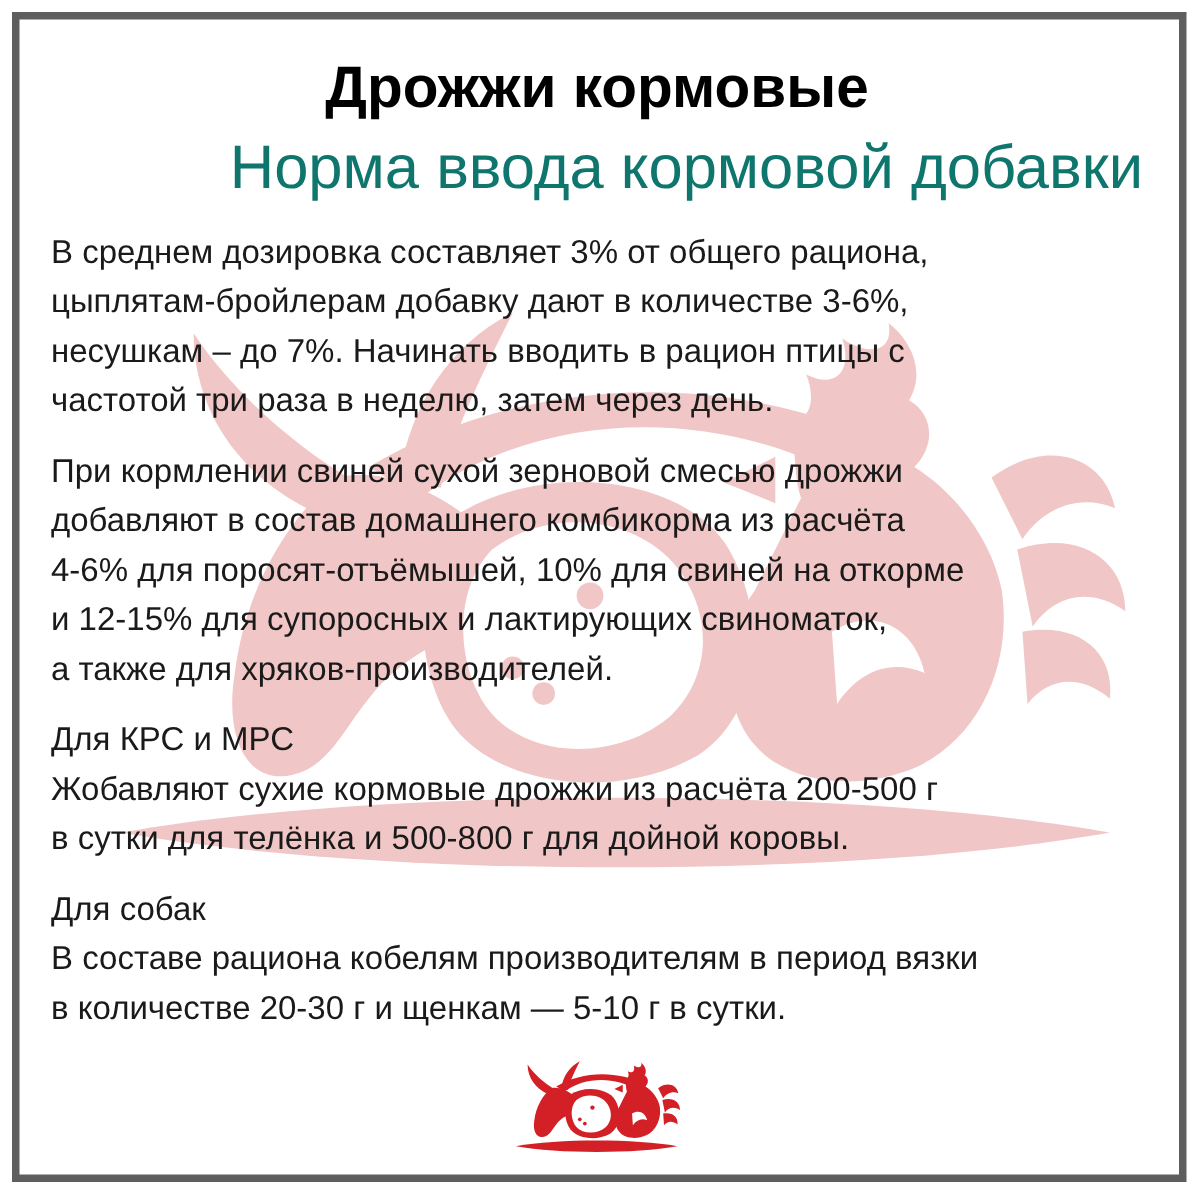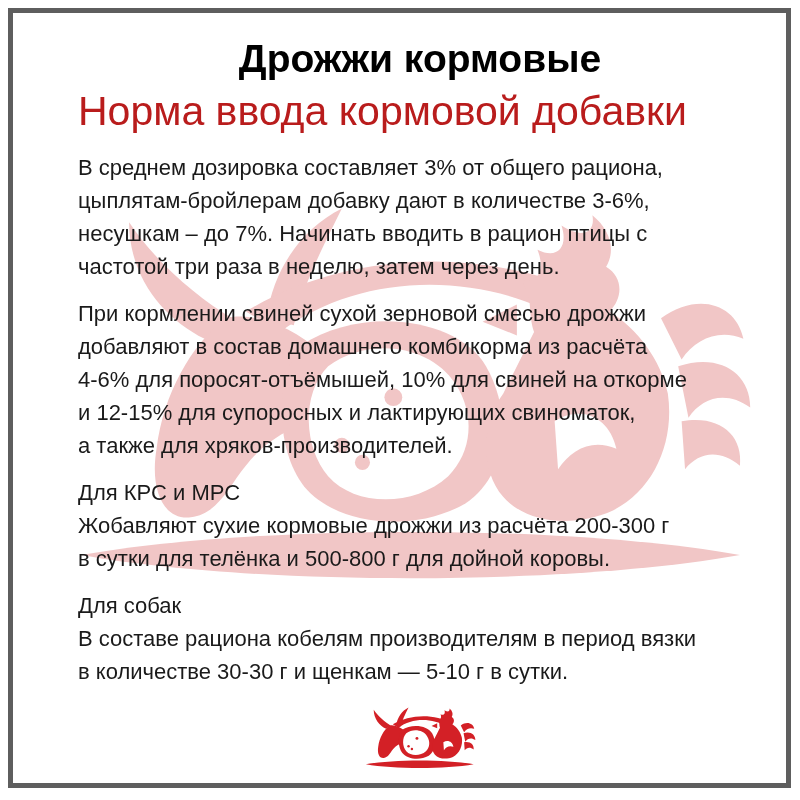--- a/index.html
+++ b/index.html
@@ -15,21 +15,20 @@
     font-family:"Liberation Sans",sans-serif;
     position:relative;
     overflow:hidden;
   }
   .card{
     position:absolute;
     left:8px;top:8px;right:9px;bottom:12px;
     border:5px solid var(--border-gray);
     background:#ffffff;
     overflow:hidden;
-    padding-left:44px;
   }
   .watermark{
     position:absolute;
     left:20px;top:168px;
     width:755px;
     color:var(--watermark-pink);
     z-index:0;
     pointer-events:none;
   }
   .watermark svg{width:100%;height:auto;display:block;}
@@ -42,25 +41,25 @@
     margin:10px 0 0 0;
     text-align:center;
     font-size:39px;
     line-height:47px;
     font-weight:700;
     color:#000;
     letter-spacing:0px;
   }
   h2.subtitle{
     margin:4px 0 14px 0;
-    text-align:left;
+    text-align:right;
     font-size:41px;
     line-height:51px;
     font-weight:400;
-    color:#b91c1c;
+    color:#0f766e;
   }
   .para{
     margin:0 0 14px 0;
     font-size:22px;
     line-height:33px;
     color:var(--text-black);
     white-space:pre;
     font-weight:400;
   }
   .para:first-of-type{margin-top:6px;}
@@ -124,25 +123,25 @@
     <p class="para">В среднем дозировка составляет 3% от общего рациона,
 цыплятам-бройлерам добавку дают в количестве 3-6%,
 несушкам – до 7%. Начинать вводить в рацион птицы с
 частотой три раза в неделю, затем через день.</p>
     <p class="para">При кормлении свиней сухой зерновой смесью дрожжи
 добавляют в состав домашнего комбикорма из расчёта
 4-6% для поросят-отъёмышей, 10% для свиней на откорме
 и 12-15% для супоросных и лактирующих свиноматок,
 а также для хряков-производителей.</p>
     <p class="para">Для КРС и МРС
-Жобавляют сухие кормовые дрожжи из расчёта 200-300 г
+Жобавляют сухие кормовые дрожжи из расчёта 200-500 г
 в сутки для телёнка и 500-800 г для дойной коровы.</p>
     <p class="para">Для собак
 В составе рациона кобелям производителям в период вязки
-в количестве 30-30 г и щенкам — 5-10 г в сутки.</p>
+в количестве 20-30 г и щенкам — 5-10 г в сутки.</p>
 
     <div class="logo-row">
       <svg viewBox="0 0 220 130" xmlns="http://www.w3.org/2000/svg">
           <use href="#farm-logo"></use>
         </svg>
     </div>
   </div>
 
 </div>
 

